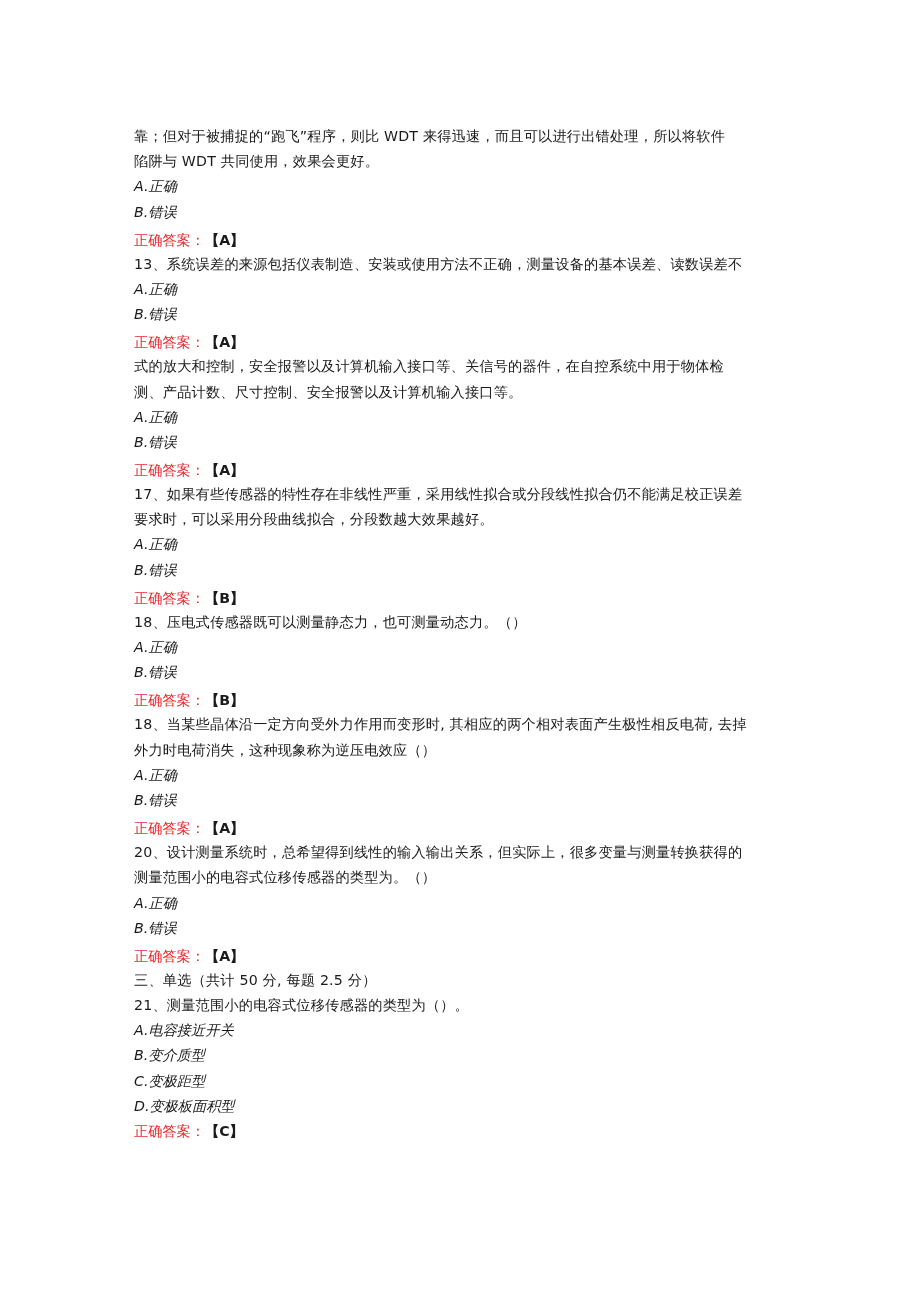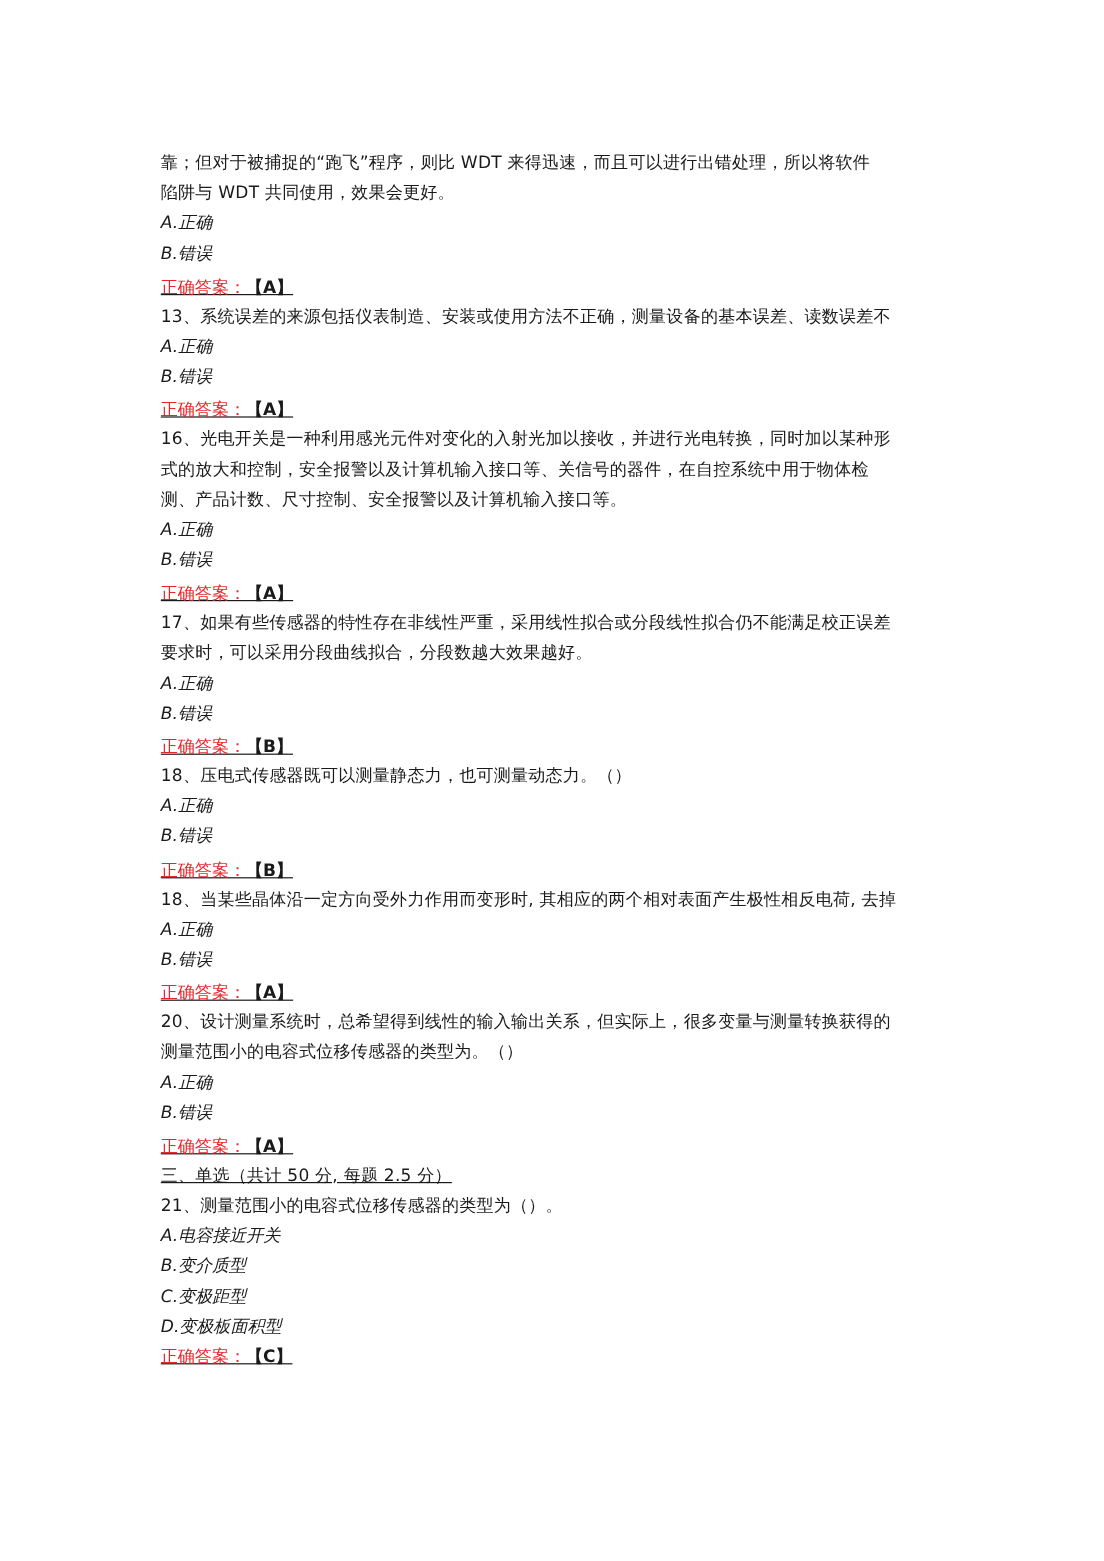--- a/index.html
+++ b/index.html
@@ -27,25 +27,24 @@
     .line {
       white-space: nowrap;
       height: 25.2px;
       letter-spacing: 0.2px;
     }
     .q-block { margin: 0; }
     .option { height: 25.2px; font-style: italic; }
     .answer {
       height: 27px;
       line-height: 30px;
-      text-decoration: underline;
     }
     .answer .ans-label { color: #e8262a; }
     .answer .ans-value { color: #1a1a1a; font-weight: bold; }
-    .section-title { height: 25.2px; text-decoration: underline; }
+    .section-title { height: 25.2px; }
     .tight .answer { line-height: 25px; height: 25.2px; }
   </style>
 </head>
 <body>
 
 <div class="page">
 
   <div class="q-block">
     <div class="line">靠；但对于被捕捉的“跑飞”程序，则比 WDT 来得迅速，而且可以进行出错处理，所以将软件</div>
     <div class="line">陷阱与 WDT 共同使用，效果会更好。</div>
@@ -59,21 +58,20 @@
   <div class="q-block">
     <div class="line">13、系统误差的来源包括仪表制造、安装或使用方法不正确，测量设备的基本误差、读数误差不</div>
     <div class="option">A.正确</div>
     <div class="option">B.错误</div>
     <div class="answer">
       <span class="ans-label">正确答案：</span><span class="ans-value">【A】</span>
     </div>
   </div>
 
   <div class="q-block">
-    <div class="line">16、光电开关是一种利用感光元件对变化的入射光加以接收，并进行光电转换，同时加以某种形</div>
     <div class="line">式的放大和控制，安全报警以及计算机输入接口等、关信号的器件，在自控系统中用于物体检</div>
     <div class="line">测、产品计数、尺寸控制、安全报警以及计算机输入接口等。</div>
     <div class="option">A.正确</div>
     <div class="option">B.错误</div>
     <div class="answer">
       <span class="ans-label">正确答案：</span><span class="ans-value">【A】</span>
     </div>
   </div>
 
   <div class="q-block">
@@ -90,20 +88,21 @@
     <div class="line">18、压电式传感器既可以测量静态力，也可测量动态力。（）</div>
     <div class="option">A.正确</div>
     <div class="option">B.错误</div>
     <div class="answer">
       <span class="ans-label">正确答案：</span><span class="ans-value">【B】</span>
     </div>
   </div>
 
   <div class="q-block">
     <div class="line">18、当某些晶体沿一定方向受外力作用而变形时, 其相应的两个相对表面产生极性相反电荷, 去掉</div>
+    <div class="line">外力时电荷消失，这种现象称为逆压电效应（）</div>
     <div class="option">A.正确</div>
     <div class="option">B.错误</div>
     <div class="answer">
       <span class="ans-label">正确答案：</span><span class="ans-value">【A】</span>
     </div>
   </div>
 
   <div class="q-block">
     <div class="line">20、设计测量系统时，总希望得到线性的输入输出关系，但实际上，很多变量与测量转换获得的</div>
     <div class="line">测量范围小的电容式位移传感器的类型为。（）</div>

